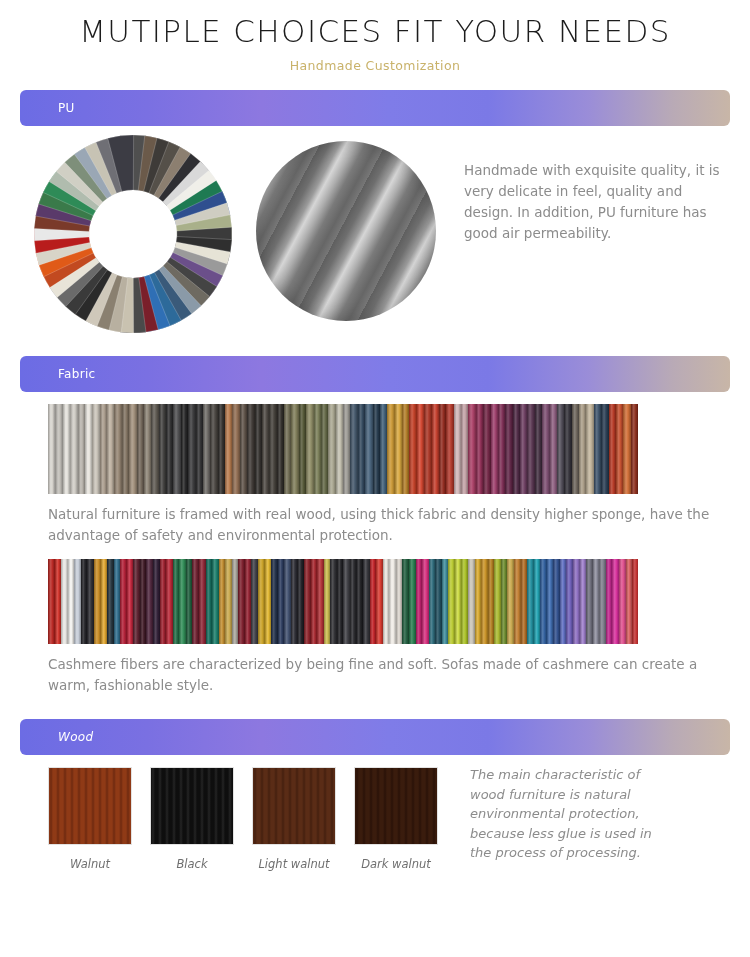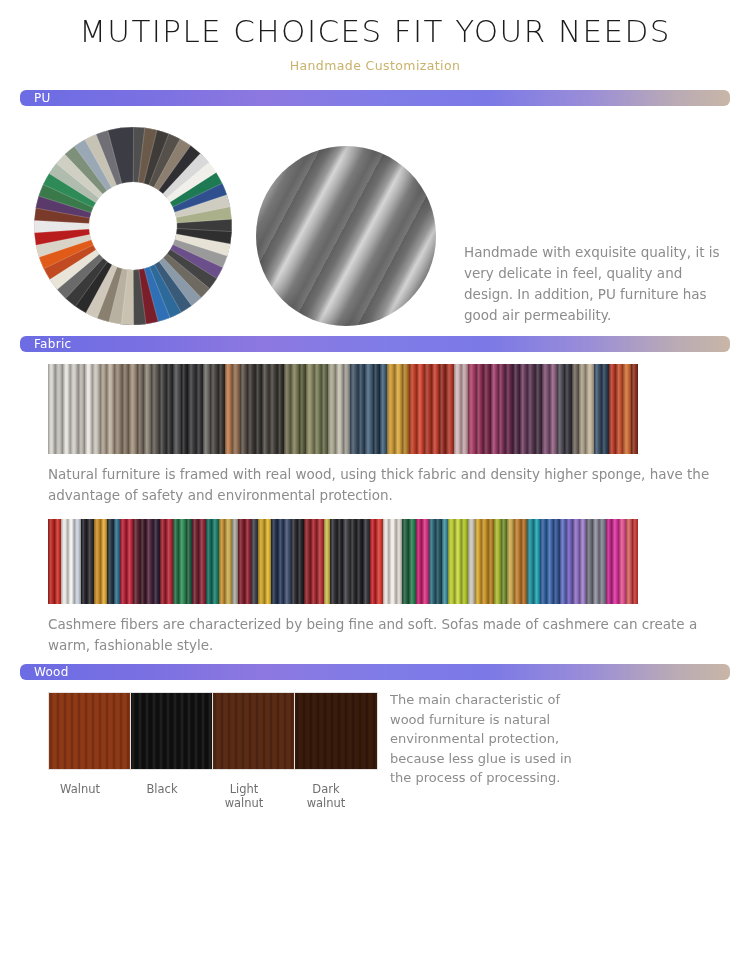--- a/index.html
+++ b/index.html
@@ -36,33 +36,34 @@
     font-weight: 400;
     color: #c9b26a;
     letter-spacing: 0.4px;
     margin: 7px 0 0 0;
   }
 
   
   .section-bar {
     position: relative;
     margin: 0 20px 0 20px;
-    height: 16px;
+    height: 36px;
     border-radius: 6px;
     background: linear-gradient(90deg,
         #6c6ce4 0%,
         #7a70e2 18%,
         #8d78e0 34%,
         #7f7ce8 52%,
         #7b79e6 66%,
         #9a8dd8 80%,
         #b9aab6 92%,
         #c8b6a7 100%);
     display: flex;
     align-items: center;
+    padding-left: 24px;
   }
   .section-bar-label {
     color: #ffffff;
     font-family: "DejaVu Sans", sans-serif;
     font-size: 12px;
     font-weight: 500;
     letter-spacing: 0.3px;
     padding-left: 14px;
   }
 
@@ -71,21 +72,21 @@
     font-family: "DejaVu Sans", sans-serif;
     color: #8c8c8c;
     font-size: 13.5px;
     line-height: 1.55;
     font-weight: 400;
   }
 
   
   .pu-section {
     display: flex;
-    align-items: flex-end;
+    align-items: flex-start;
     padding: 8px 0 0 0;
     height: 220px;
     box-sizing: border-box;
   }
   .swatch-ring-wrap {
     width: 210px;
     height: 200px;
     margin-left: 28px;
     position: relative;
     flex: 0 0 auto;
@@ -145,21 +146,21 @@
     display: flex;
     align-items: flex-start;
     padding-top: 12px;
   }
   .wood-grid {
     display: flex;
     margin-left: 48px;
     flex: 0 0 auto;
   }
   .wood-item {
-    width: 64px;
+    width: 84px;
     margin-right: 18px;
     text-align: center;
   }
   .wood-swatch {
     width: 84px;
     height: 78px;
     border: 1px solid #e2e2e2;
     box-sizing: border-box;
   }
   .wood-label {
@@ -445,21 +446,21 @@
         <div class="col" style="background: linear-gradient(90deg, rgba(0, 0, 0, 0.28) 0%, rgba(255, 255, 255, 0.2) 38%, rgba(255, 255, 255, 0.05) 62%, rgba(0, 0, 0, 0.3) 100%), rgb(224, 74, 138);"></div>
         <div class="col" style="background: linear-gradient(90deg, rgba(0, 0, 0, 0.28) 0%, rgba(255, 255, 255, 0.2) 38%, rgba(255, 255, 255, 0.05) 62%, rgba(0, 0, 0, 0.3) 100%), rgb(216, 90, 90);"></div>
         <div class="col" style="background: linear-gradient(90deg, rgba(0, 0, 0, 0.28) 0%, rgba(255, 255, 255, 0.2) 38%, rgba(255, 255, 255, 0.05) 62%, rgba(0, 0, 0, 0.3) 100%), rgb(192, 42, 42);"></div>
       </div>
     <div class="strip-caption">
       <div class="body-text">Cashmere fibers are characterized by being fine and soft. Sofas made of cashmere can create a warm, fashionable style.</div>
     </div>
   </div>
 </div>
 
-<div style="margin-top:9px;">
+<div style="margin-top:24px;font-style:italic;">
   <div class="section-bar">
     <span class="section-bar-label">Wood</span>
   </div>
 
   <div class="wood-section">
     <div class="wood-grid" id="wood-grid">
         <div class="wood-item">
           <div class="wood-swatch" style="background: repeating-linear-gradient(90deg, rgb(143, 58, 22) 0px, rgb(111, 42, 16) 2px, rgb(143, 58, 22) 4px, rgb(143, 58, 22) 7px), rgb(143, 58, 22);"></div>
           <div class="wood-label">Walnut</div>
         </div>

